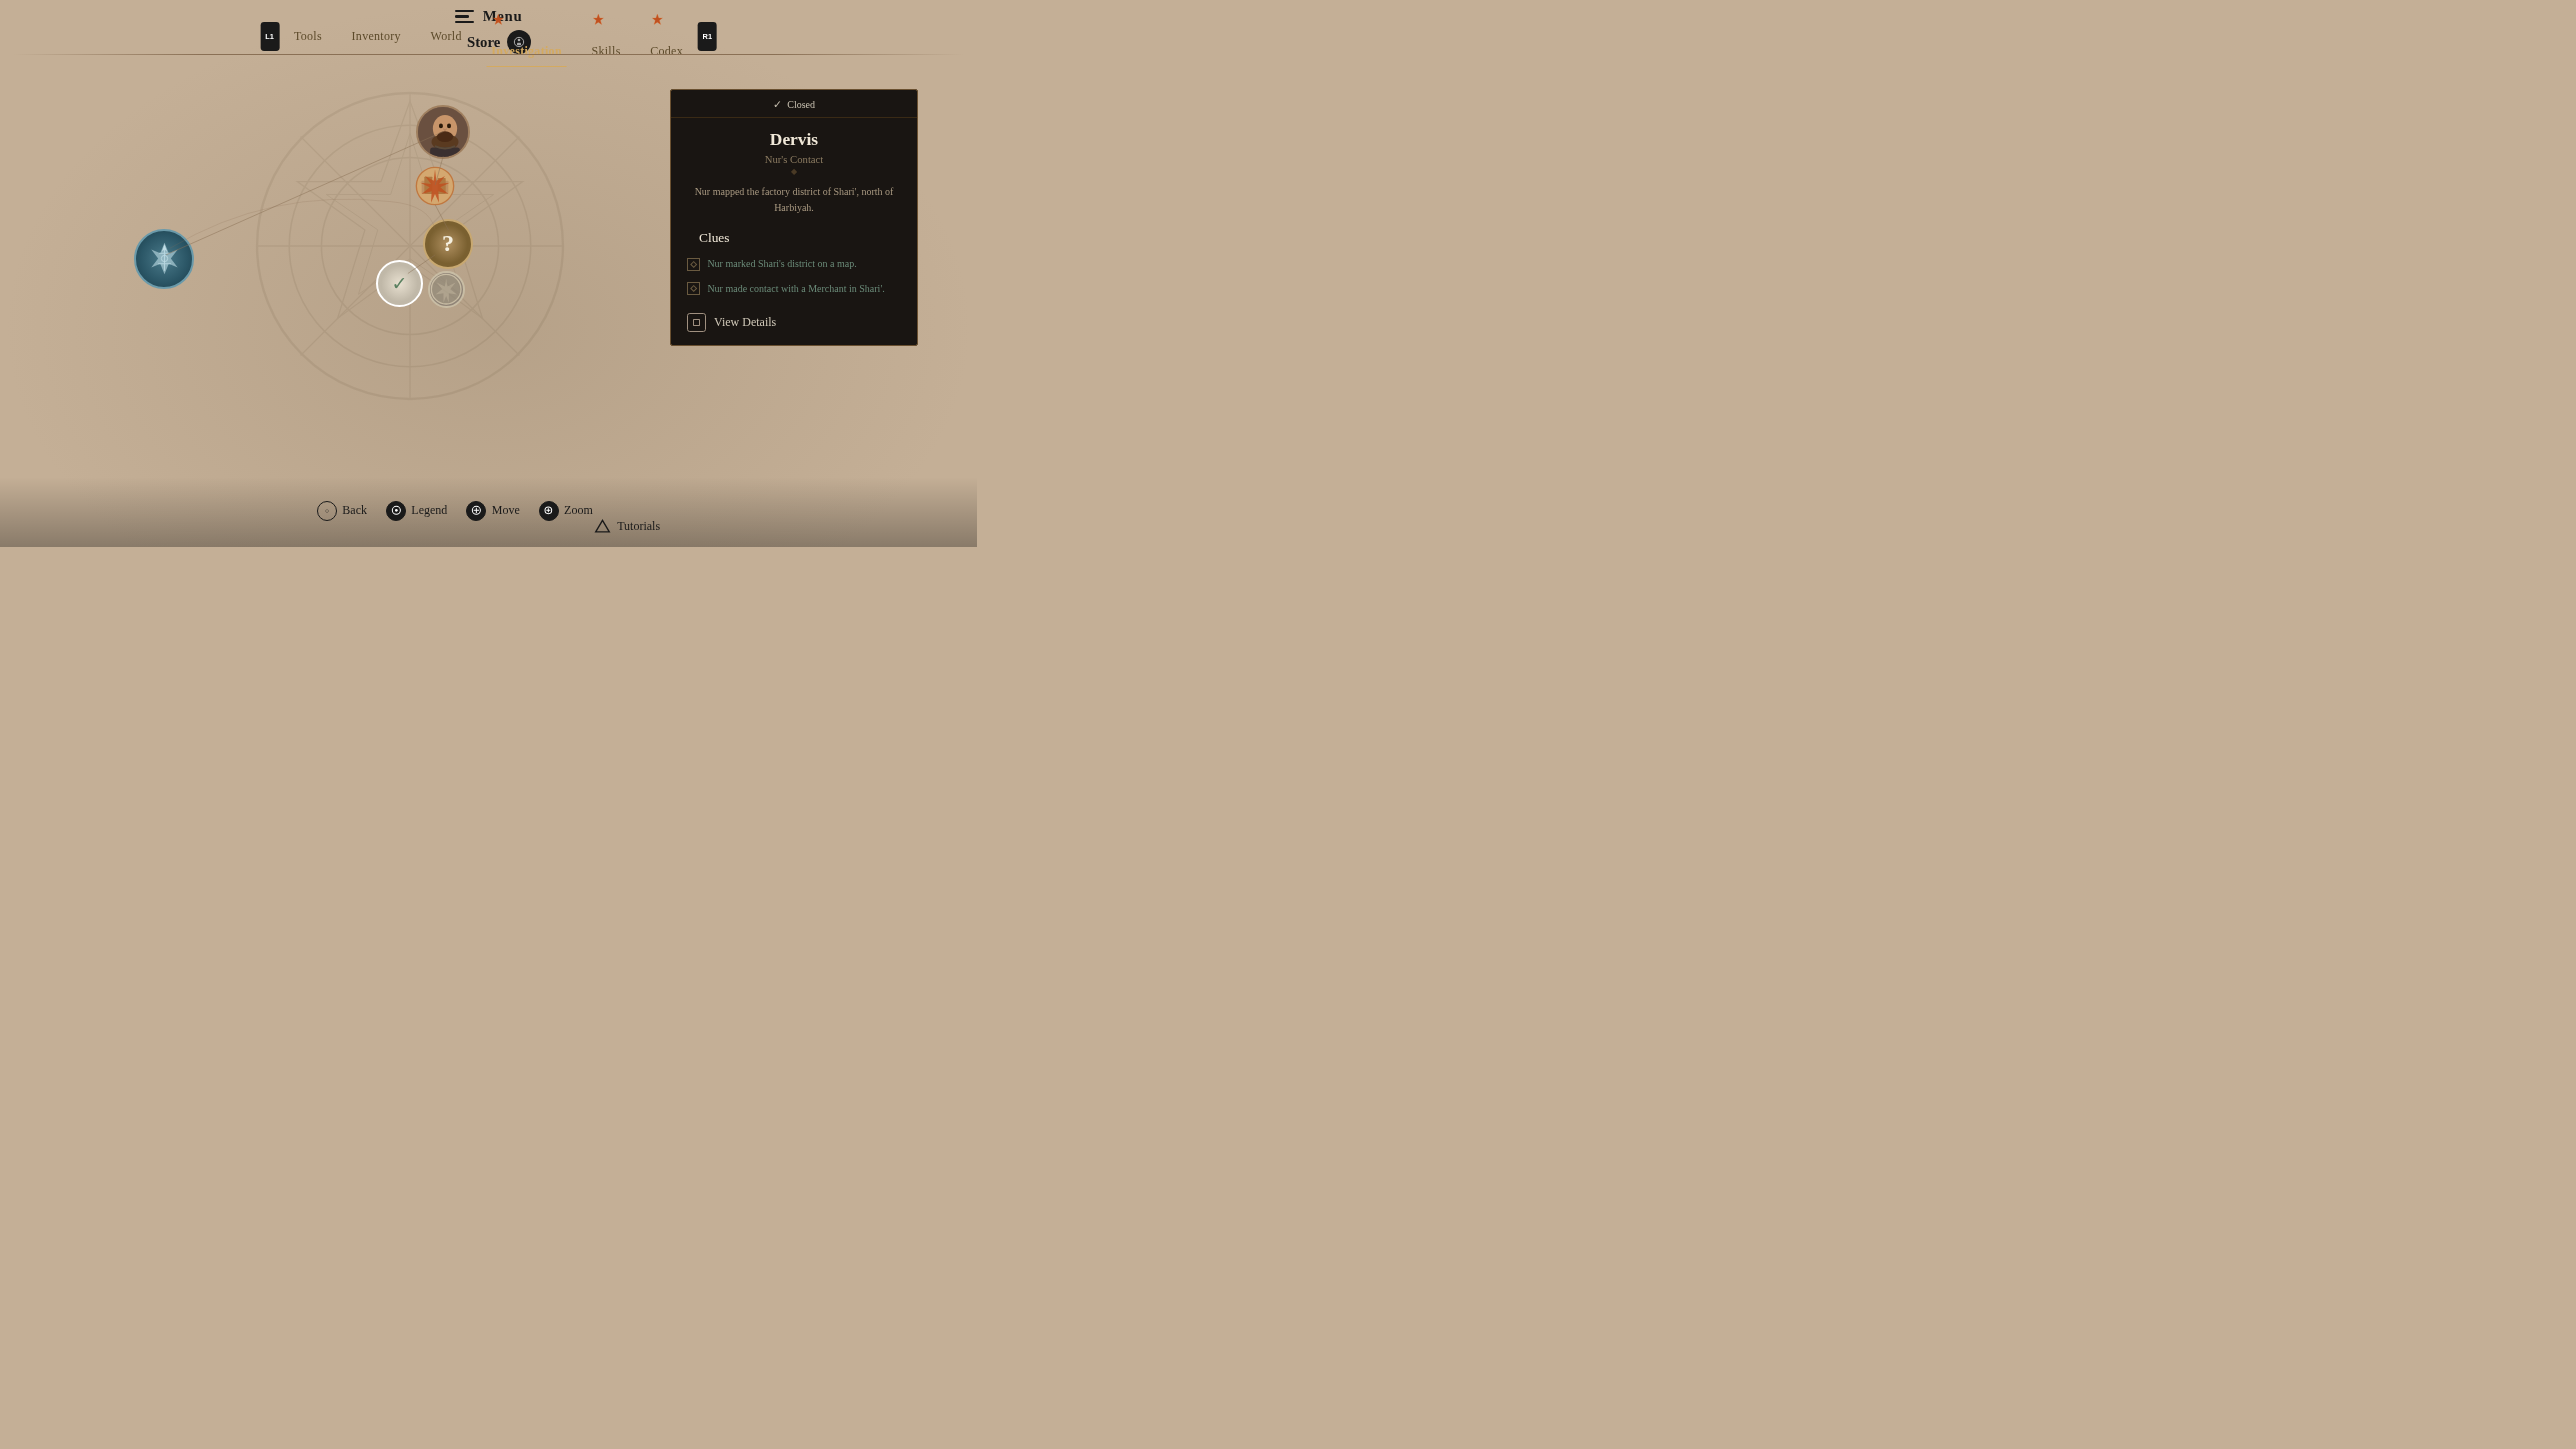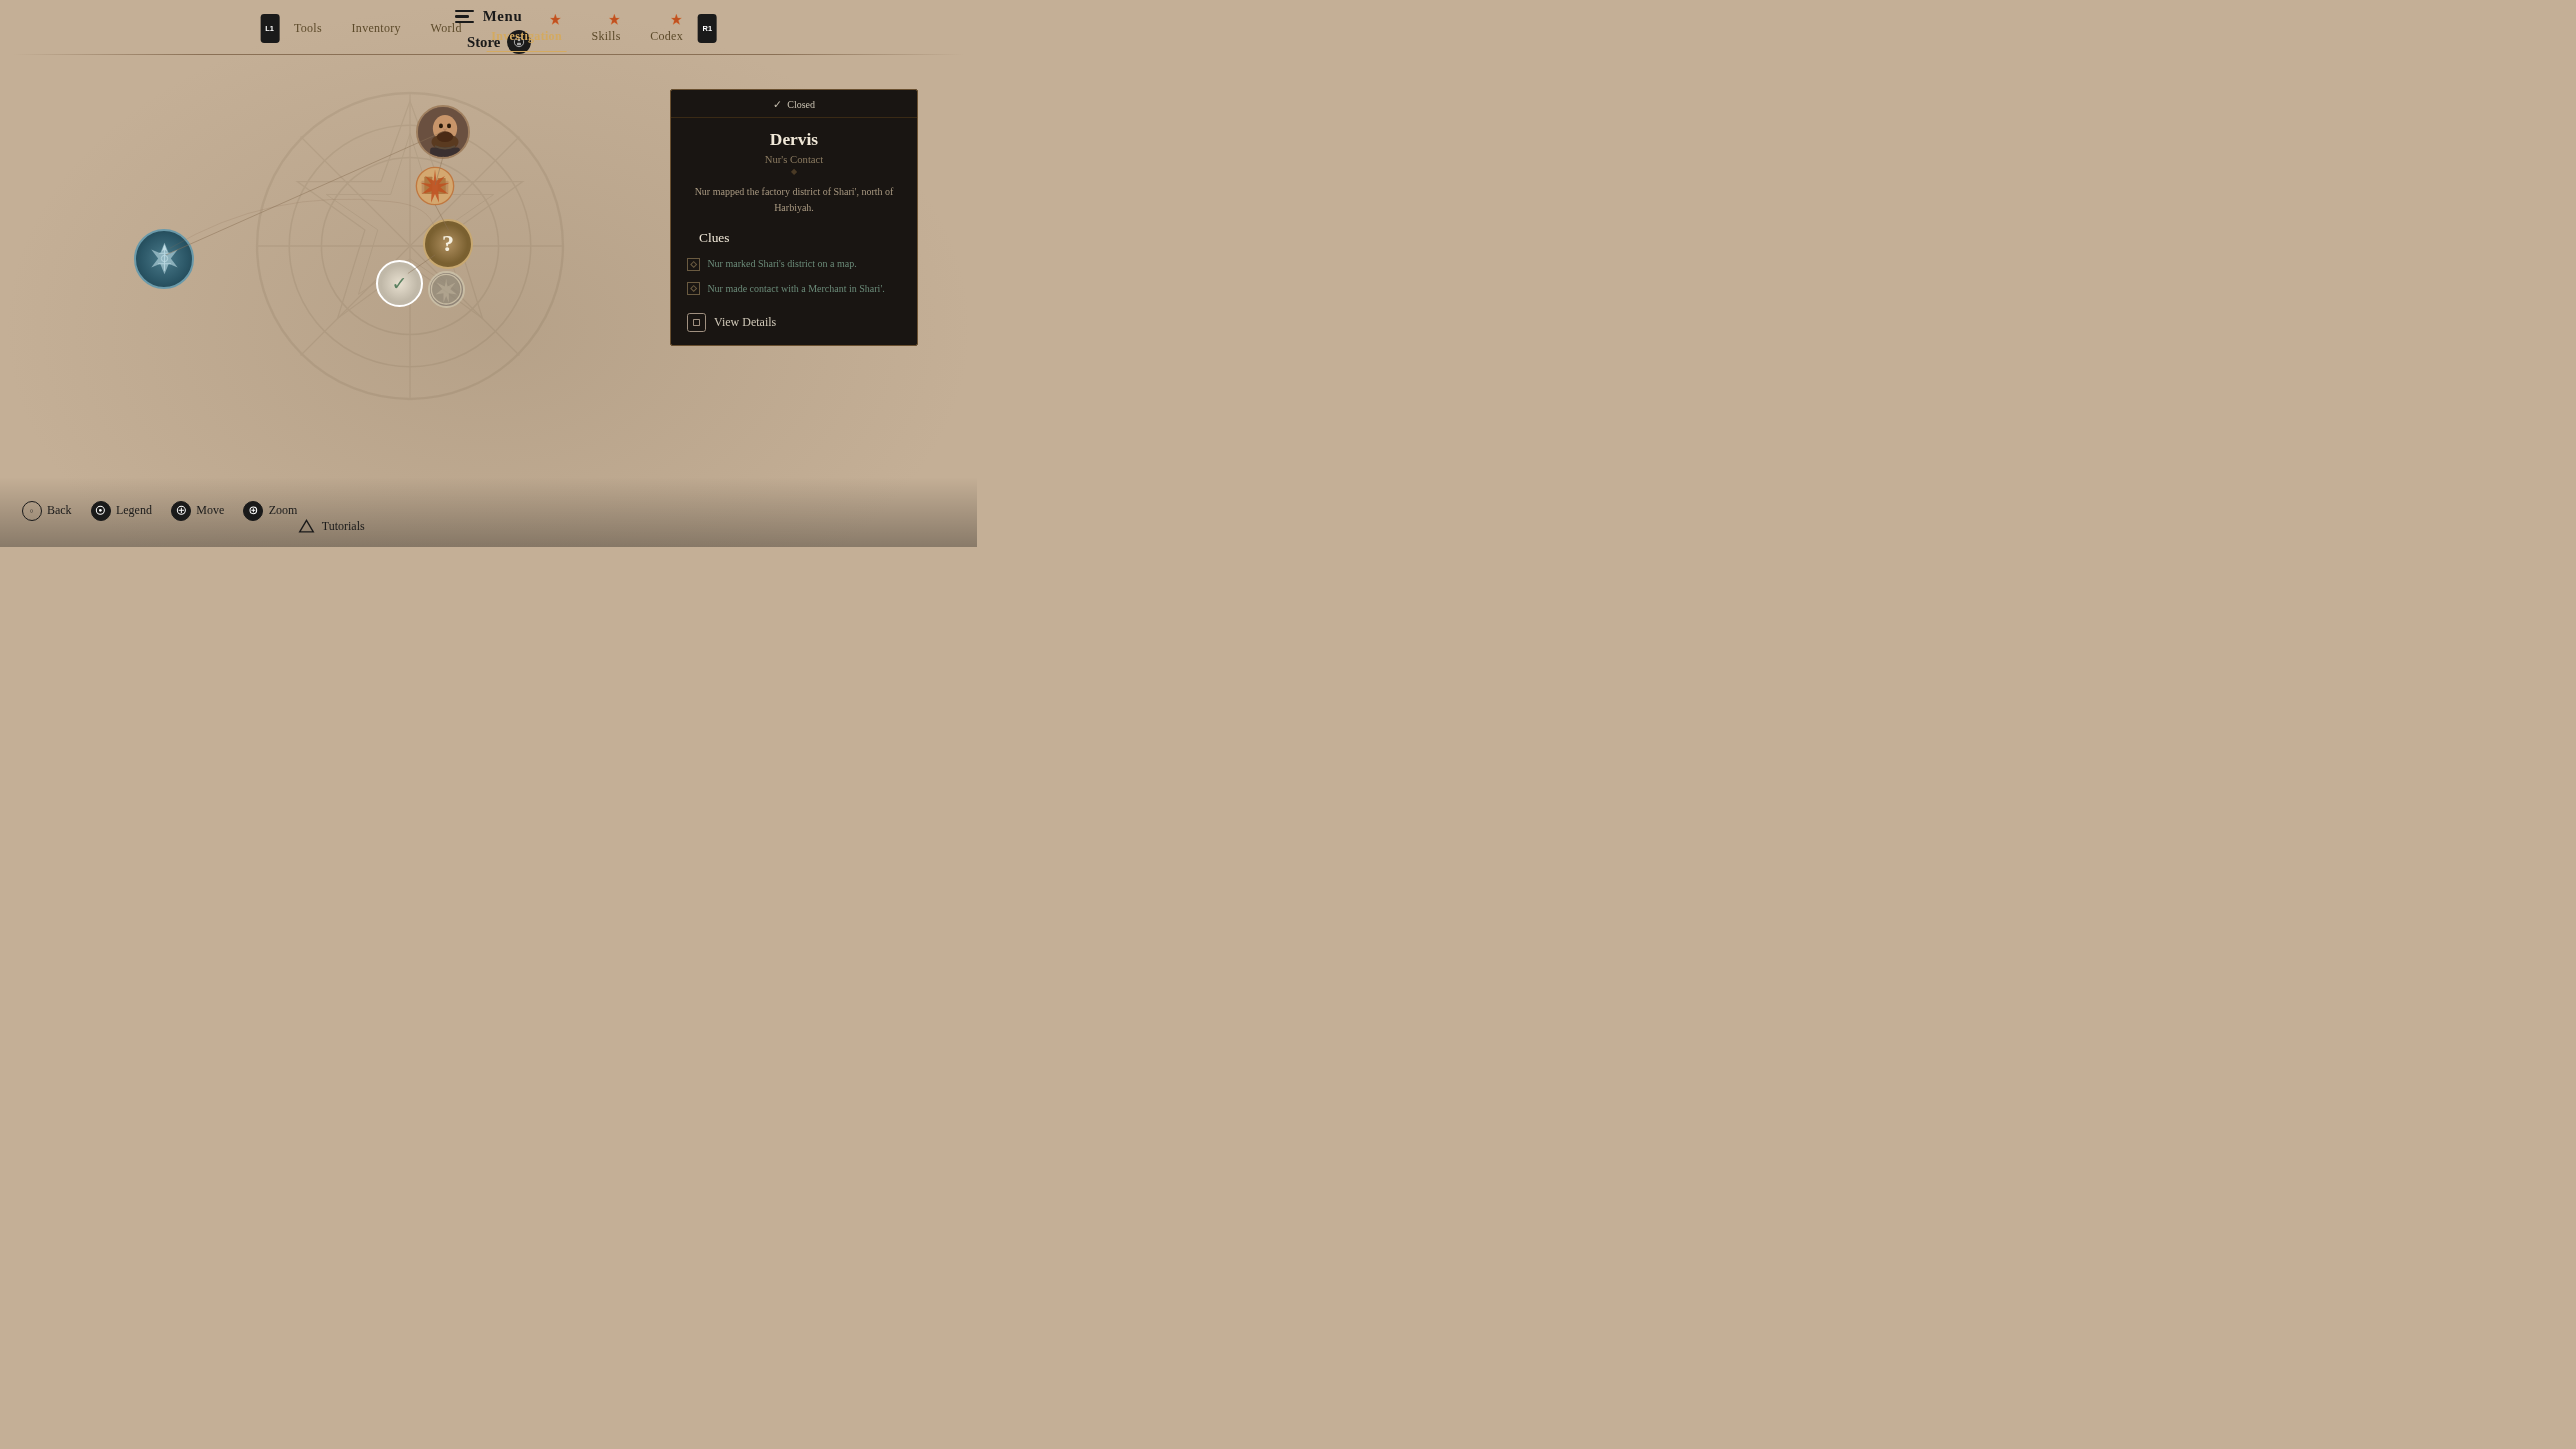--- a/index.html
+++ b/index.html
@@ -109,22 +109,22 @@
       left: 50%;
       transform: translateX(-50%);
       width: 80%;
       height: 1.3px;
       background: #d4aa60;
     }
 
     .nav-tab-with-icon {
       display: flex;
       flex-direction: column;
-      align-items: flex-end;
-      gap: 2px;
+      align-items: flex-start;
+      gap: 17px;
     }
 
     .nav-alert-icon {
       width: 13.4px;
       height: 13.4px;
     }
 
     .nav-right {
       display: flex;
       align-items: center;
@@ -430,21 +430,21 @@
 
     
     .bottom-bar {
       position: absolute;
       bottom: 0;
       left: 0;
       right: 0;
       z-index: 10;
       display: flex;
       align-items: center;
-      justify-content: flex-start;
+      justify-content: center;
       padding: 8px 21.5px 10.7px;
       background: linear-gradient(to top, rgba(0,0,0,0.3) 0%, transparent 100%);
     }
 
     .bottom-controls {
       display: flex;
       align-items: center;
       gap: 19px;
     }
 

